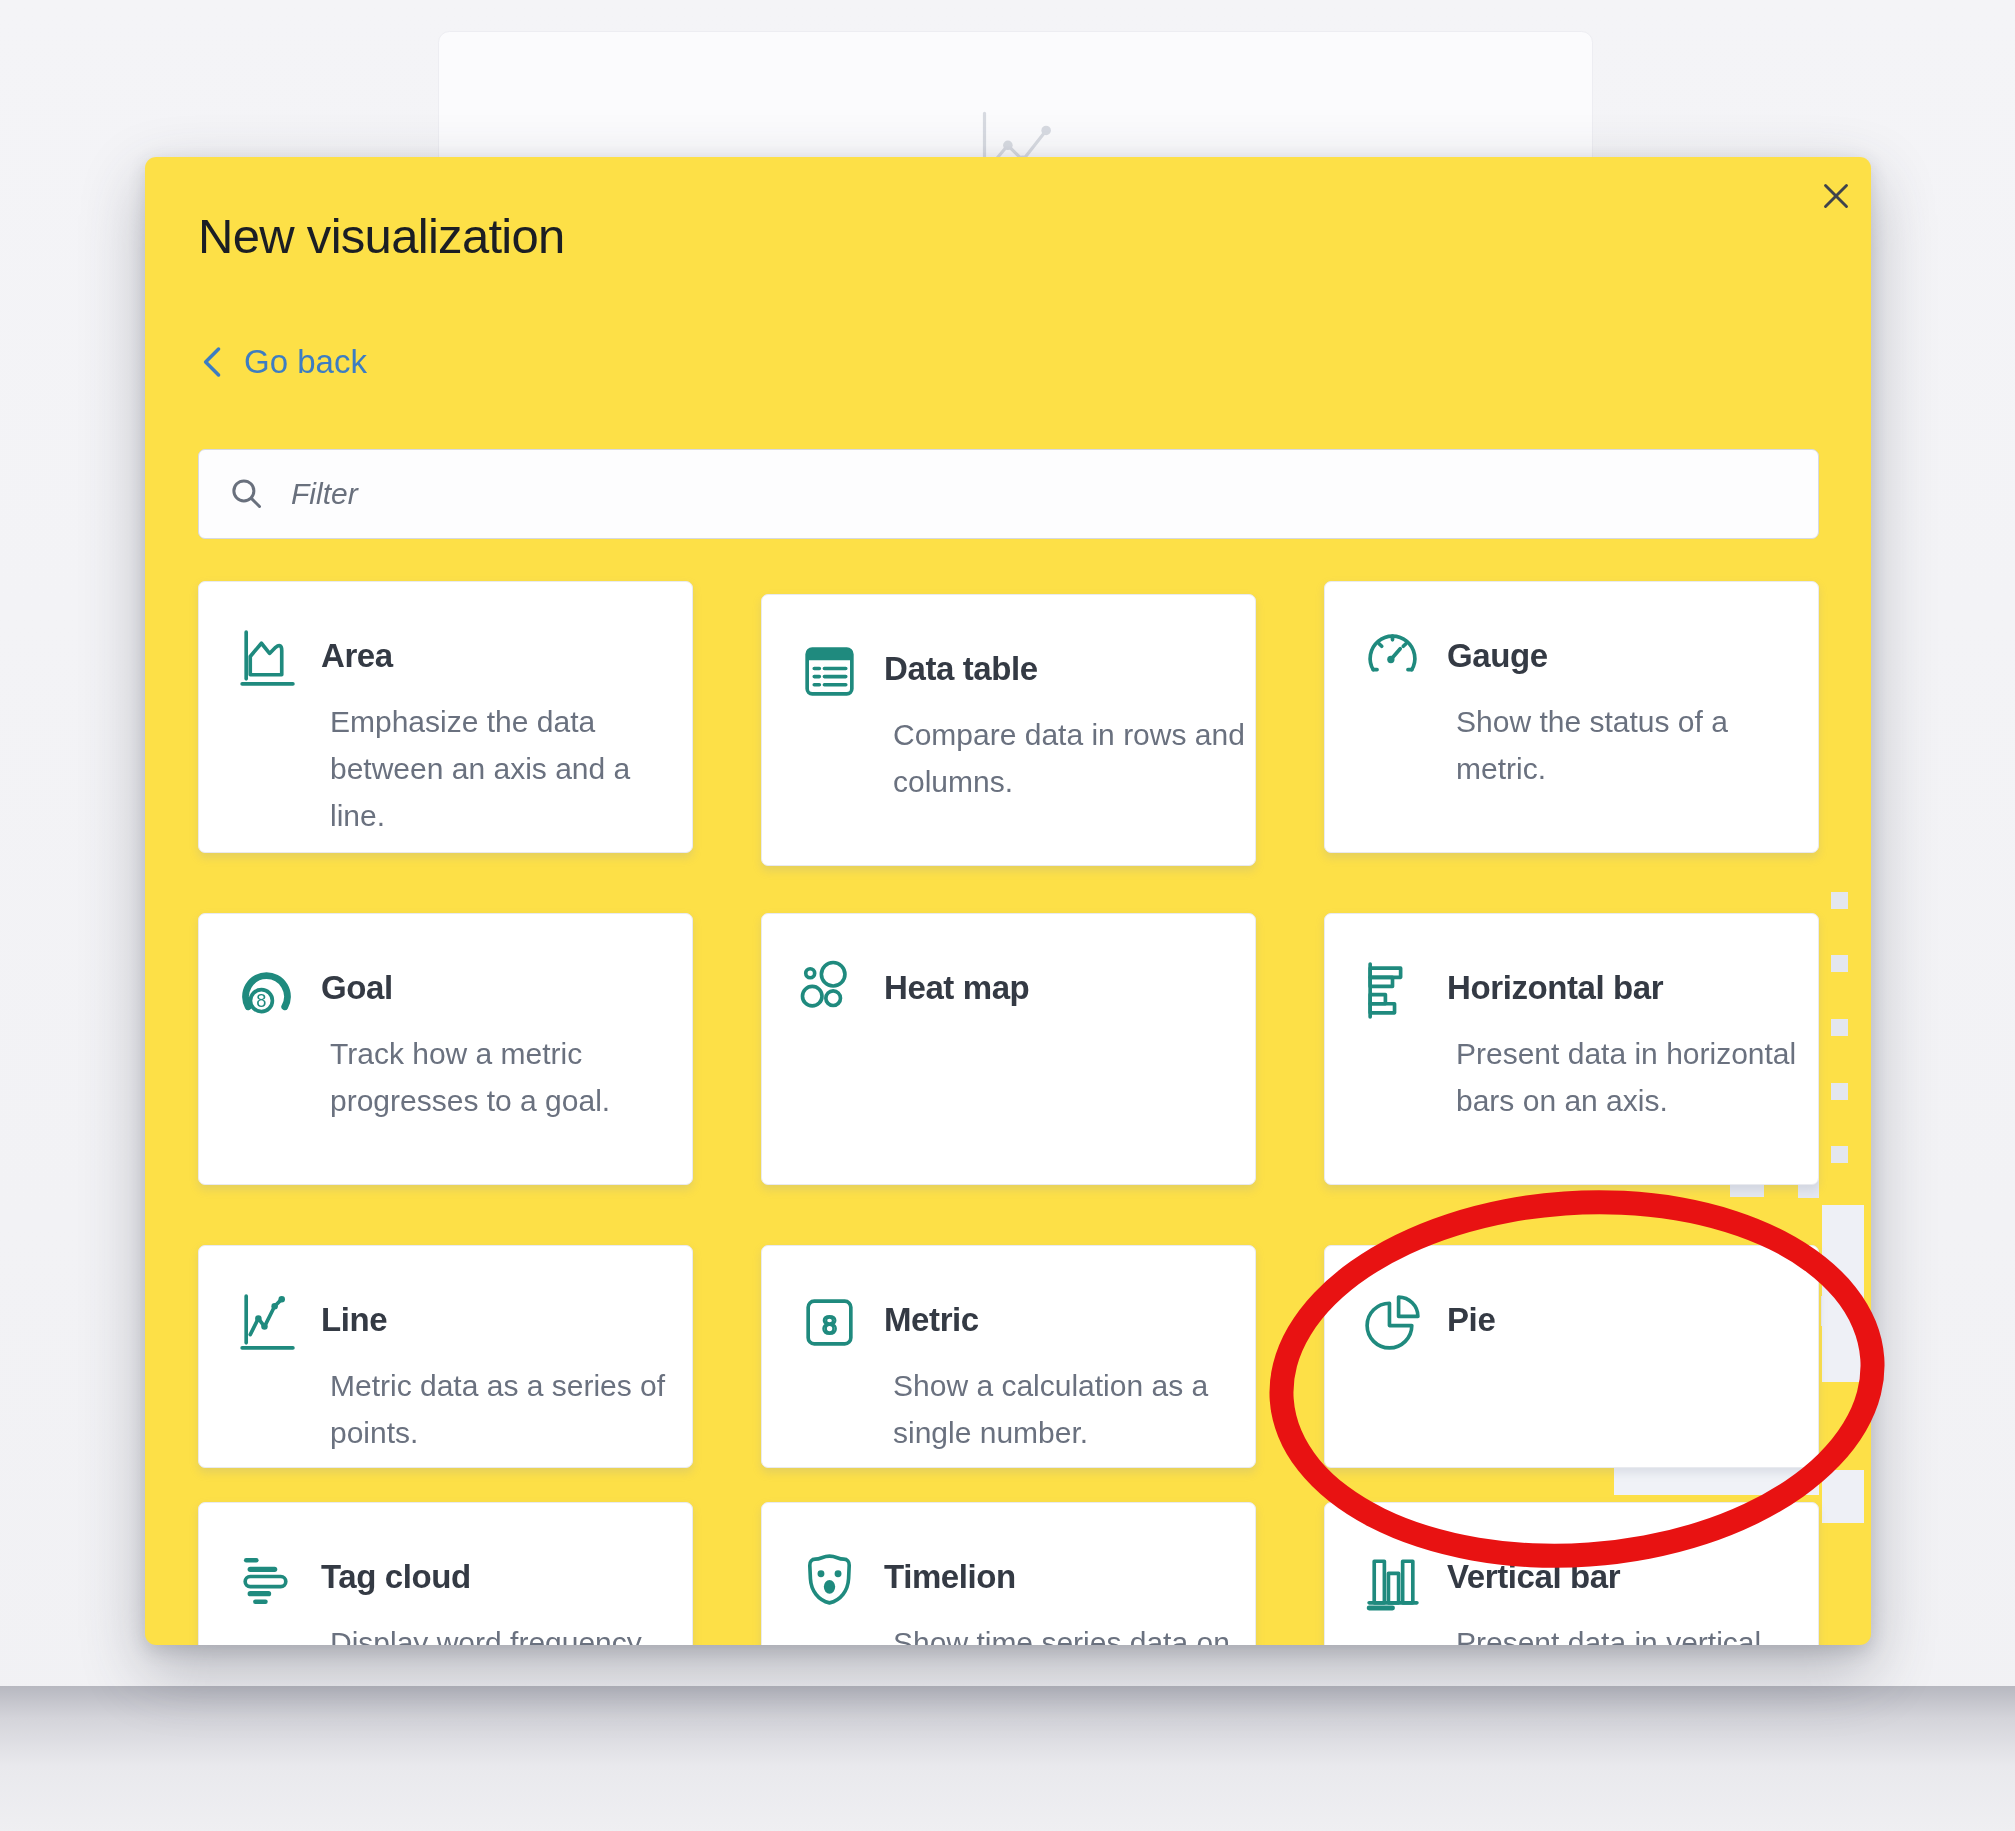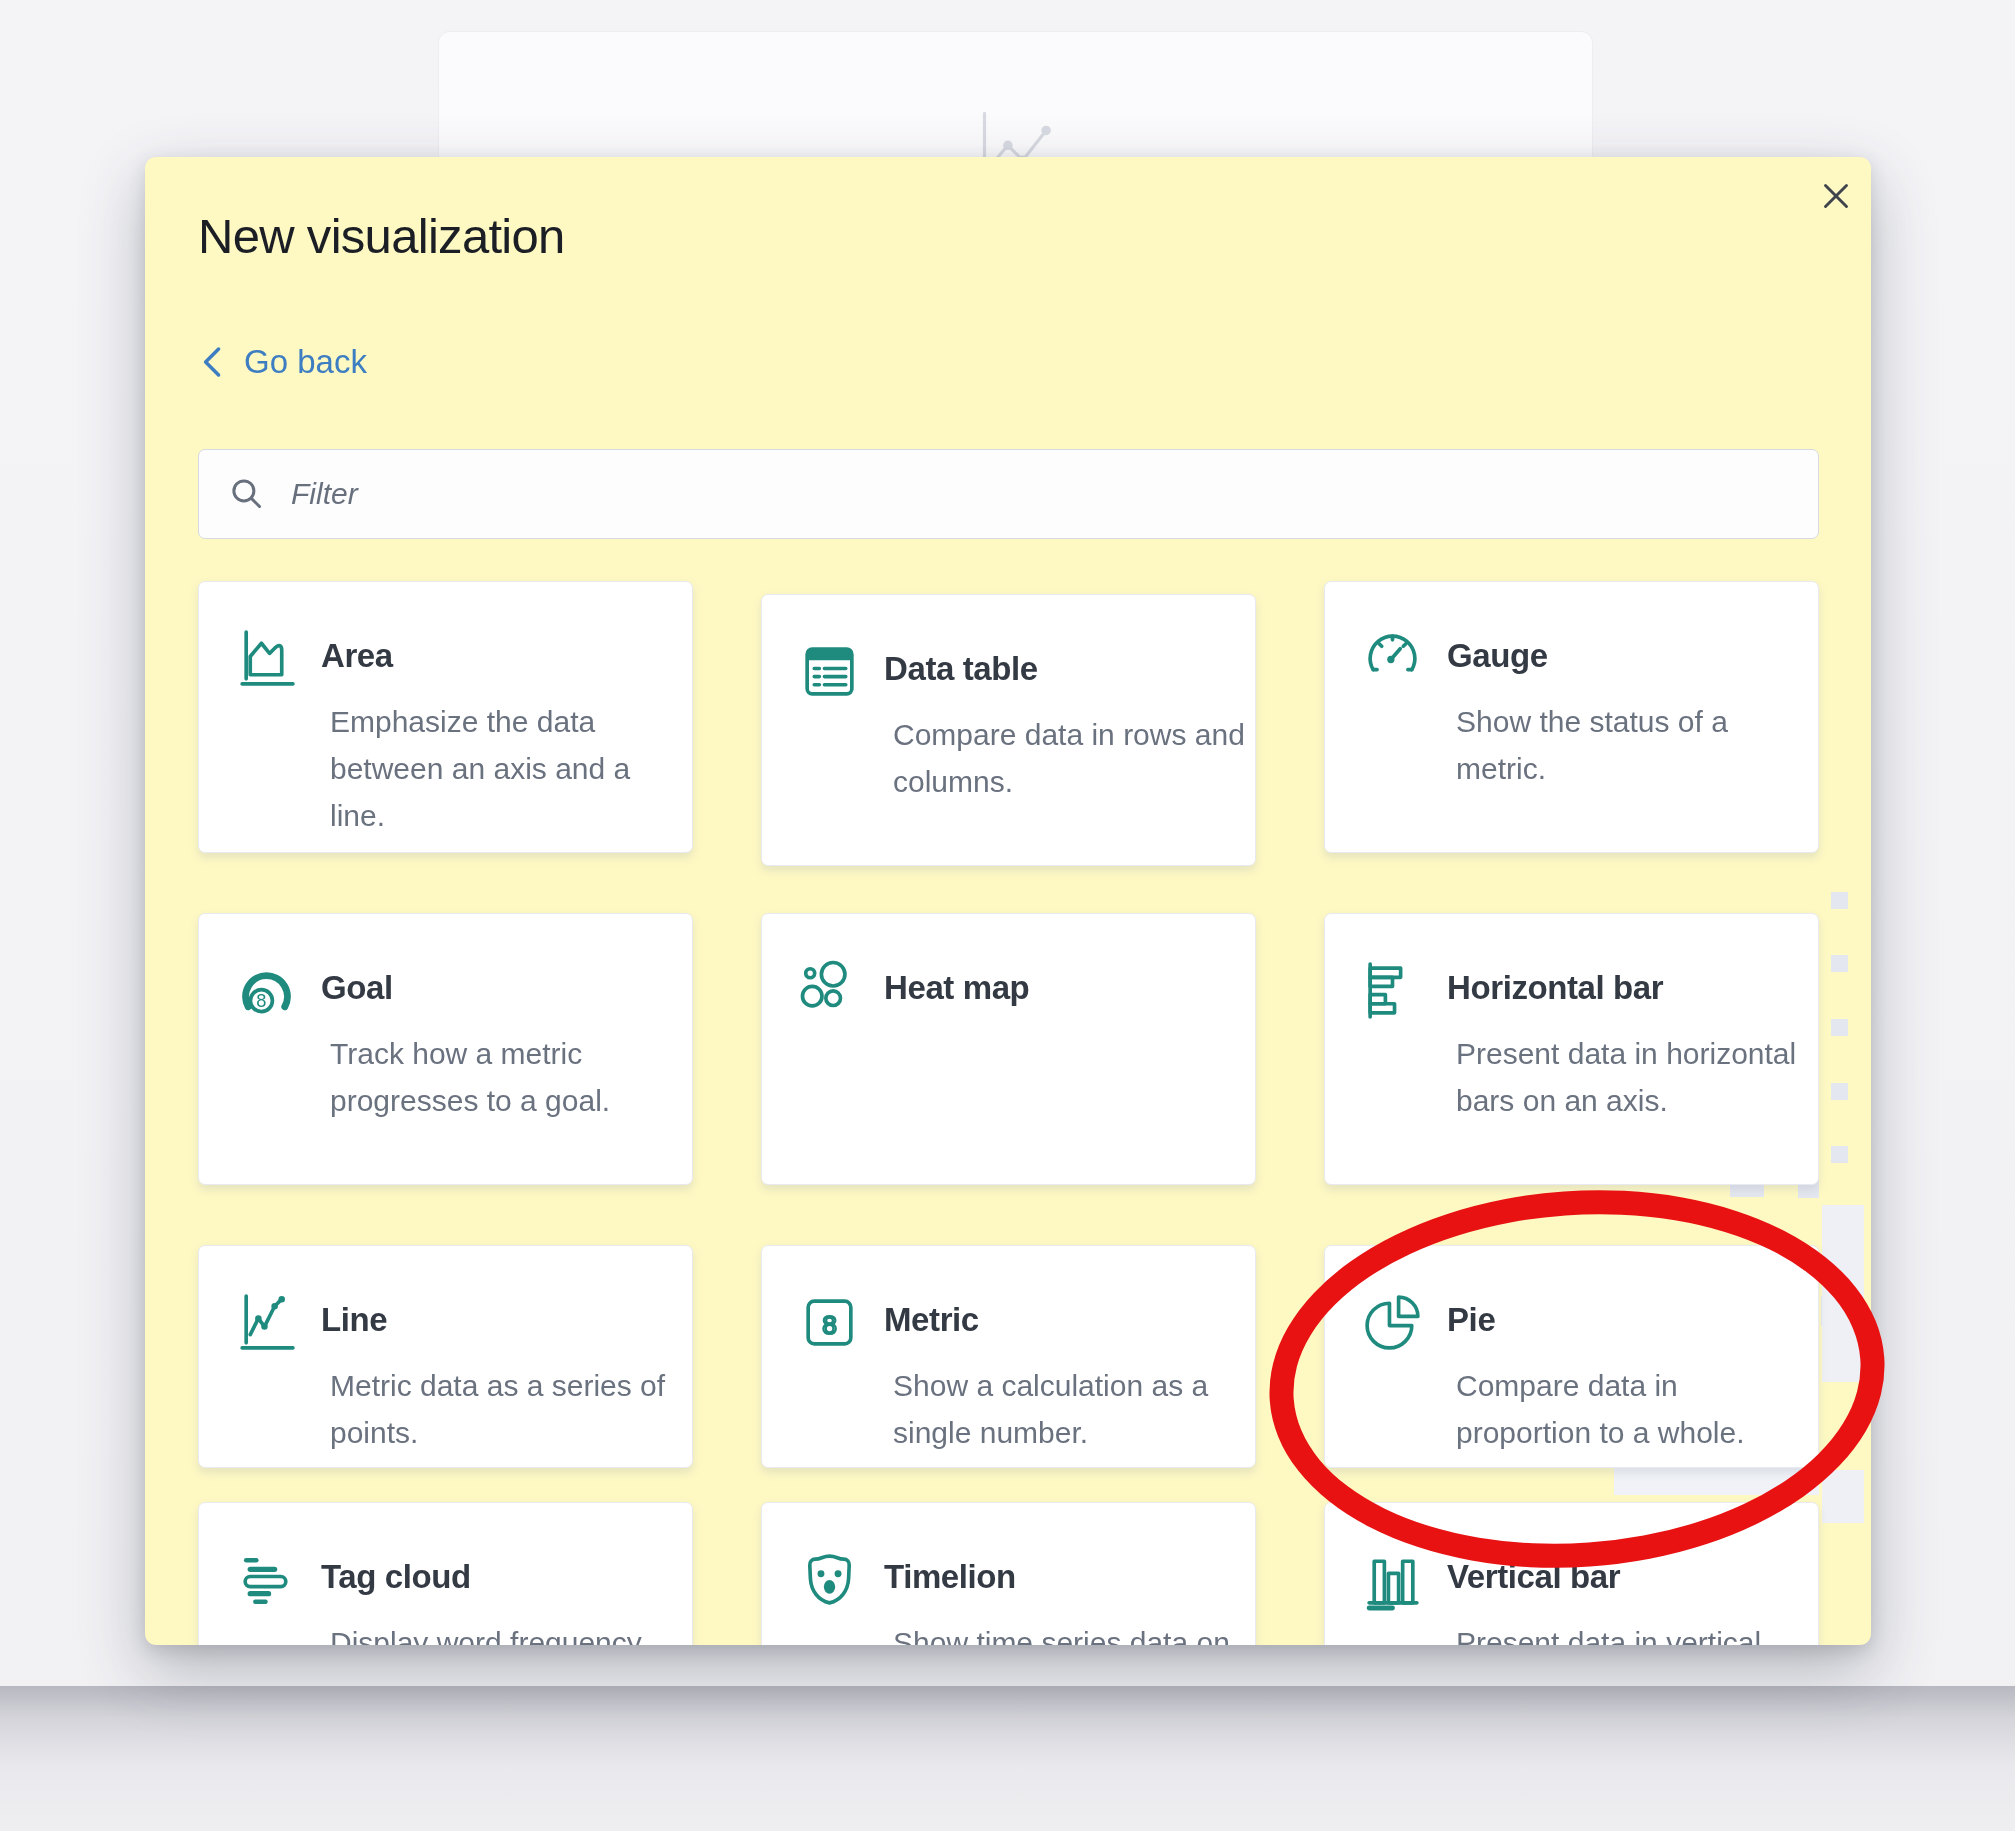--- a/index.html
+++ b/index.html
@@ -18,21 +18,21 @@
   #bg-hint-icon{position:absolute;left:537px;top:75px;}
 
   #bottom-band{
     position:absolute;left:0;top:1686px;width:2015px;height:146px;
     background:linear-gradient(180deg,#b7b8c0 0%,#d4d4da 22%,#e9e9ed 55%,#efeff2 100%);
   }
 
   
   #modal{
     position:absolute;left:145px;top:157px;width:1726px;height:1488px;
-    background:#fef9c3;border-radius:11.3px;
+    background:#fde047;border-radius:11.3px;
     box-shadow:0 25.4px 64px rgba(55,60,75,.32),0 5.7px 17px rgba(55,60,75,.16);
     overflow:hidden;
   }
   #close-btn{
     position:absolute;left:1670px;top:18.4px;width:42px;height:42px;
     background:none;border:none;cursor:pointer;padding:0;z-index:5;
   }
   #modal-title{
     position:absolute;left:53px;top:51px;margin:0;
     font-size:49px;font-weight:400;letter-spacing:-0.7px;color:var(--title-text);
@@ -254,21 +254,20 @@
     <p class="card-desc">Show a calculation as a single number.</p>
   </article>
         <article class="card" style="left: 1179px; top: 1088px; height: 223px;">
     <span class="icon"><svg viewBox="0 0 32 32">
   <g class="ic">
                 <path d="M14.5 6.5 A11 11 0 1 0 25.5 17.5 L14.5 17.5 Z"></path>
   <path d="M19 3.5 A9.5 9.5 0 0 1 28.5 13 L19 13 Z"></path>
               </g>
 </svg></span>
     <h3 class="card-title">Pie</h3>
-    <p class="card-desc">Compare data in proportion to a whole.</p>
   </article>
         <article class="card" style="left: 53px; top: 1345px; height: 272px;">
     <span class="icon"><svg viewBox="0 0 32 32">
   <g class="ic">
                 <path stroke-width="2.2" d="M6 6.5 H11"></path>
                 <path stroke-width="2.6" d="M8 11 H20"></path>
   <rect stroke-width="1.8" x="5.5" y="14.5" width="20" height="5" rx="2.5"></rect>
   <path stroke-width="2.6" d="M8 23 H17"></path>
                 <path stroke-width="2.2" d="M10.5 27 H15.5"></path>
               </g>

